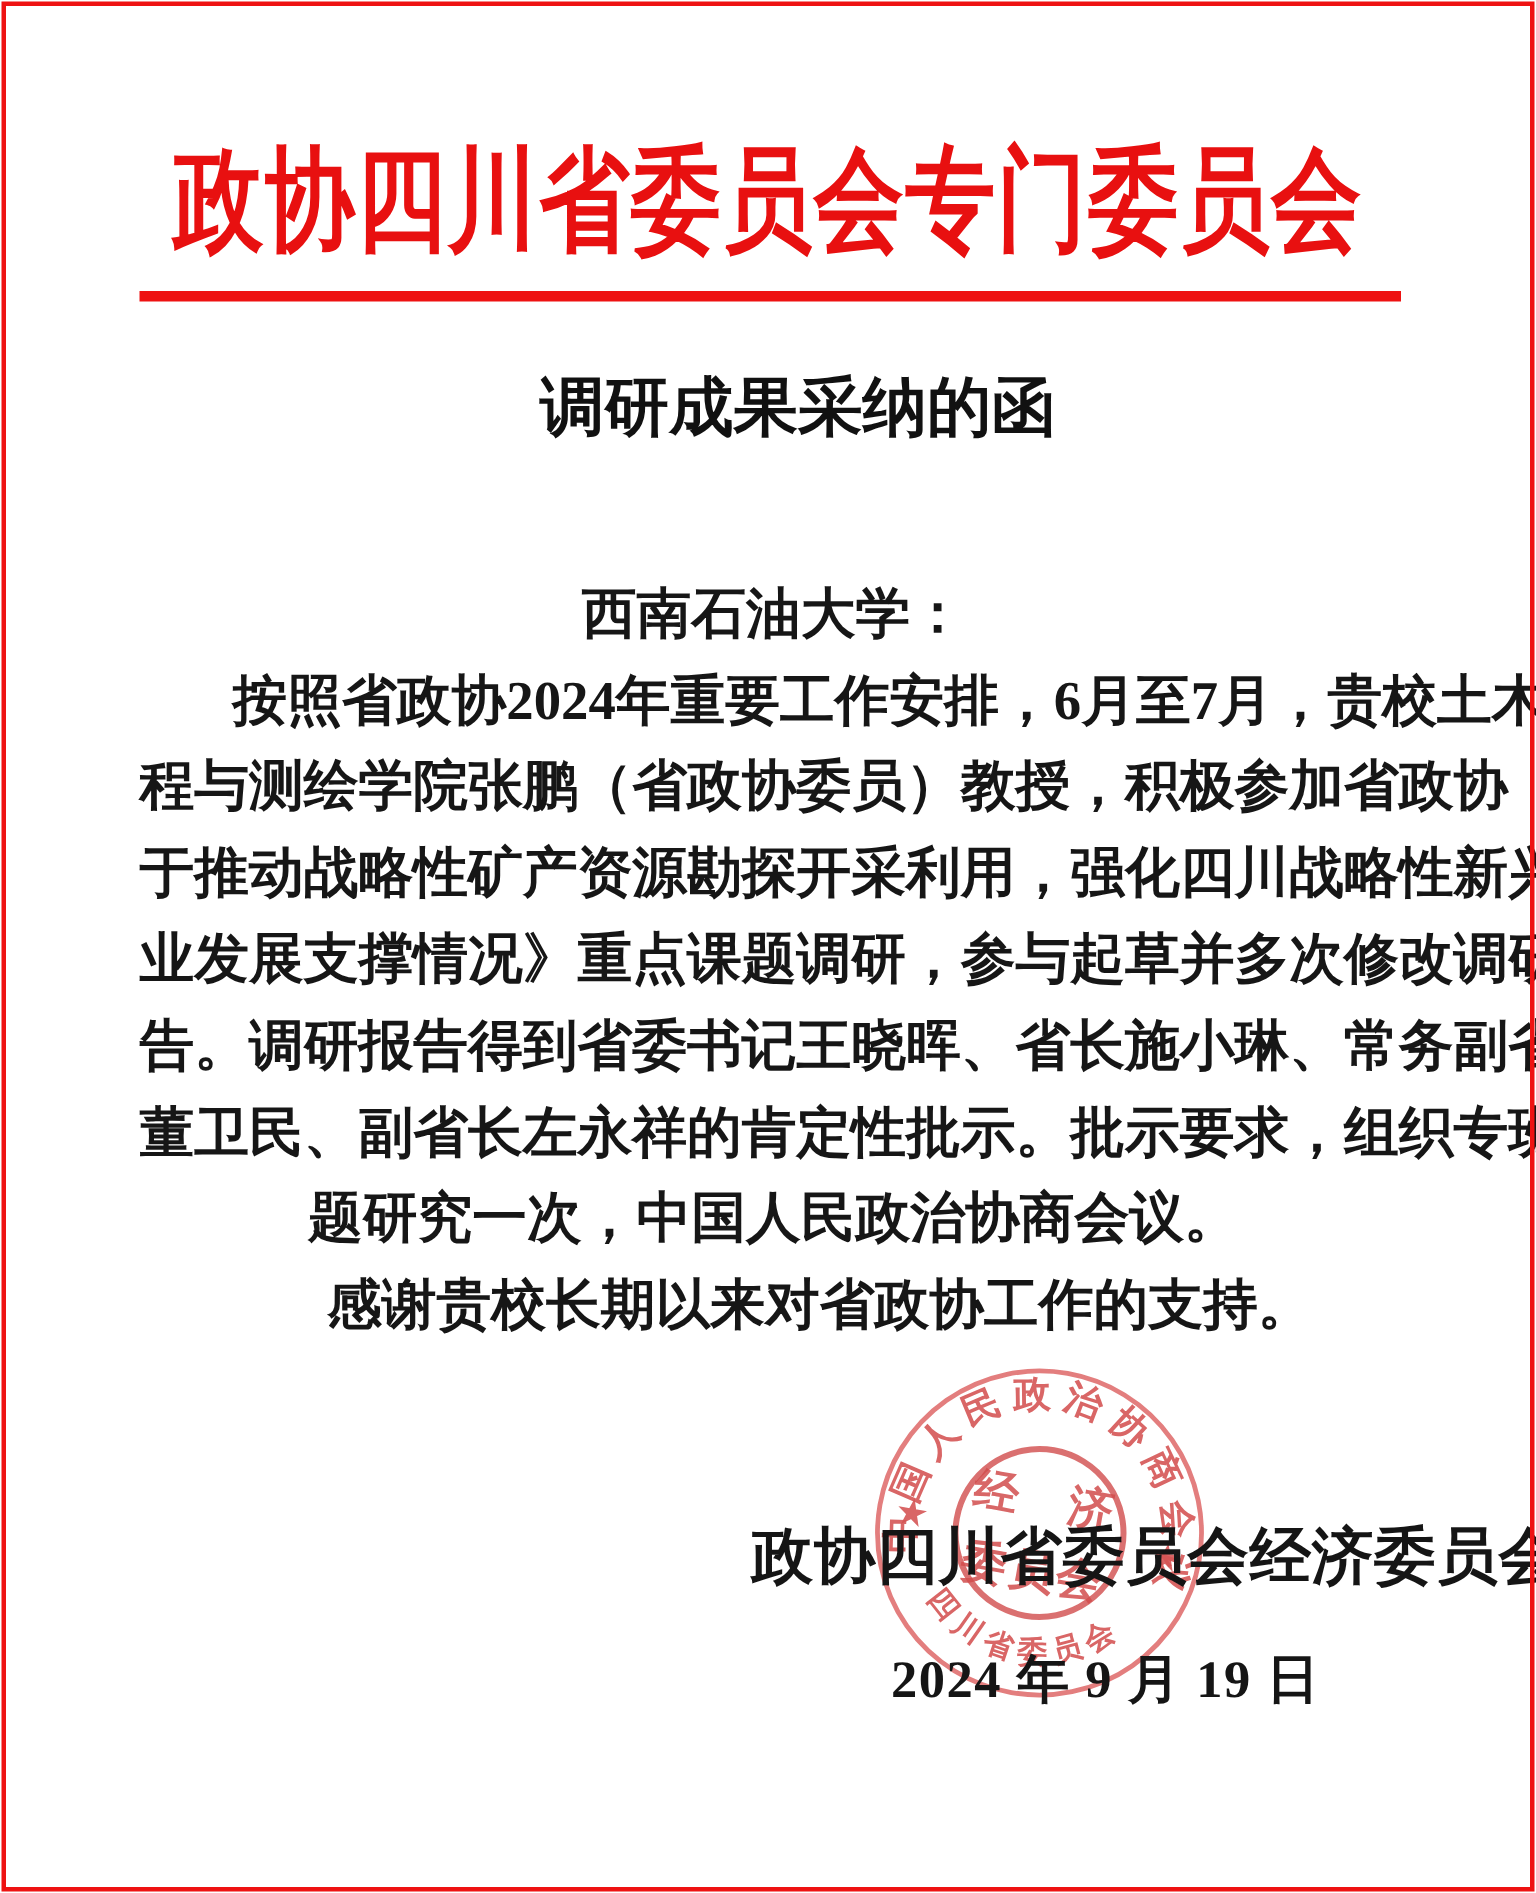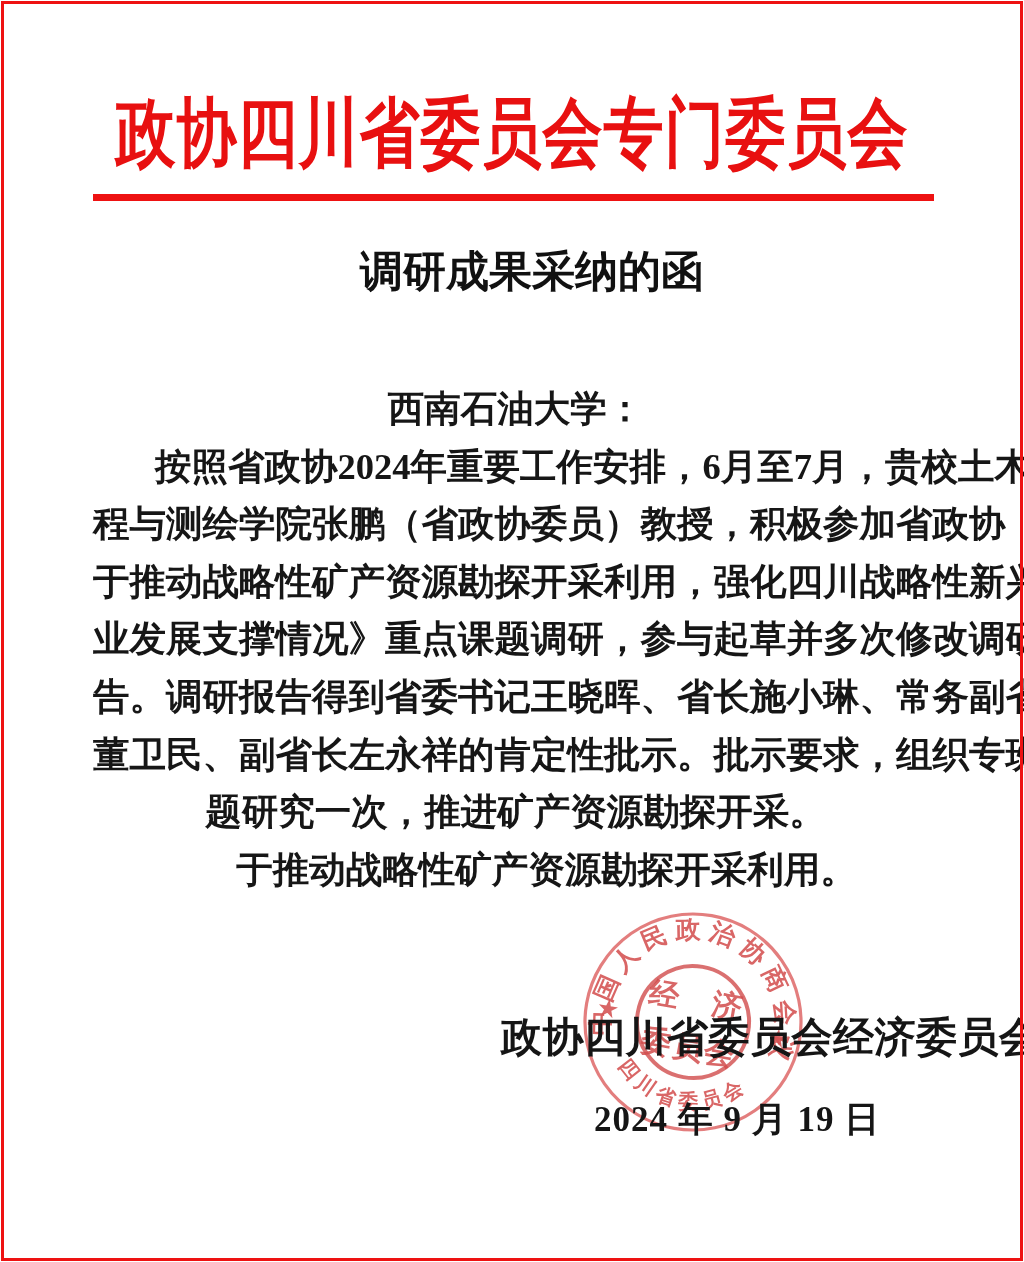--- a/index.html
+++ b/index.html
@@ -115,22 +115,22 @@
   <div class="doc-title">调研成果采纳的函</div>
 
   <div class="letter-body">
     <div class="body-line">西南石油大学：</div>
     <div class="body-line indent">按照省政协2024年重要工作安排，6月至7月，贵校土木工</div>
     <div class="body-line">程与测绘学院张鹏（省政协委员）教授，积极参加省政协《关</div>
     <div class="body-line">于推动战略性矿产资源勘探开采利用，强化四川战略性新兴产</div>
     <div class="body-line">业发展支撑情况》重点课题调研，参与起草并多次修改调研报</div>
     <div class="body-line">告。调研报告得到省委书记王晓晖、省长施小琳、常务副省长</div>
     <div class="body-line">董卫民、副省长左永祥的肯定性批示。批示要求，组织专班专</div>
-    <div class="body-line">题研究一次，推进矿产资源勘探开采。</div>
-    <div class="body-line indent">于推动战略性矿产资源勘探开采利用。</div>
+    <div class="body-line">题研究一次，中国人民政治协商会议。</div>
+    <div class="body-line indent">感谢贵校长期以来对省政协工作的支持。</div>
   </div>
 
   <svg class="seal" viewBox="0 0 244 244" aria-hidden="true">
     <g transform="rotate(10 122 122)">
       <circle cx="122" cy="122" r="108" fill="none" stroke="#d95252" stroke-width="3.2" opacity="0.85"></circle>
       <circle cx="122" cy="122" r="56" fill="none" stroke="#cc3434" stroke-width="4" opacity="0.8"></circle>
       <defs>
         <path id="sealArcTop" d="M 45.9 157.5 A 84 84 0 1 1 198.1 157.5" fill="none"></path>
         <path id="sealArcBottom" d="M 54.2 175 A 86 86 0 0 0 189.8 175" fill="none"></path>
       </defs>

